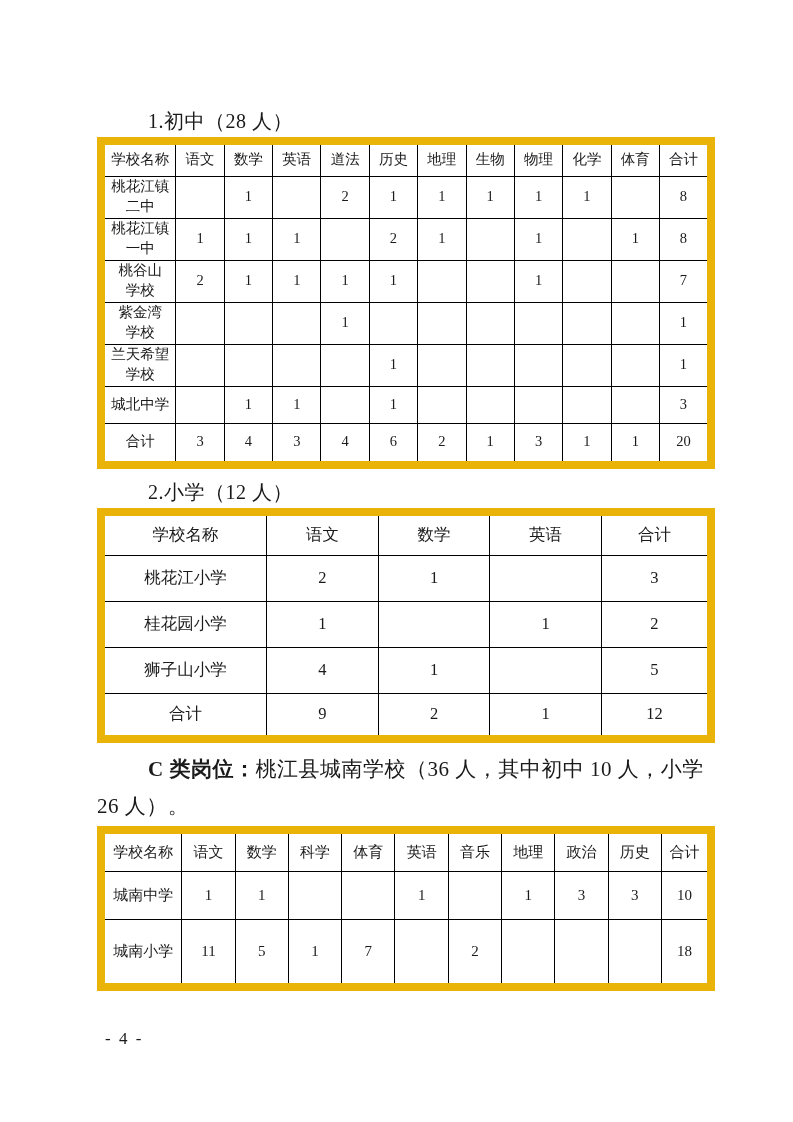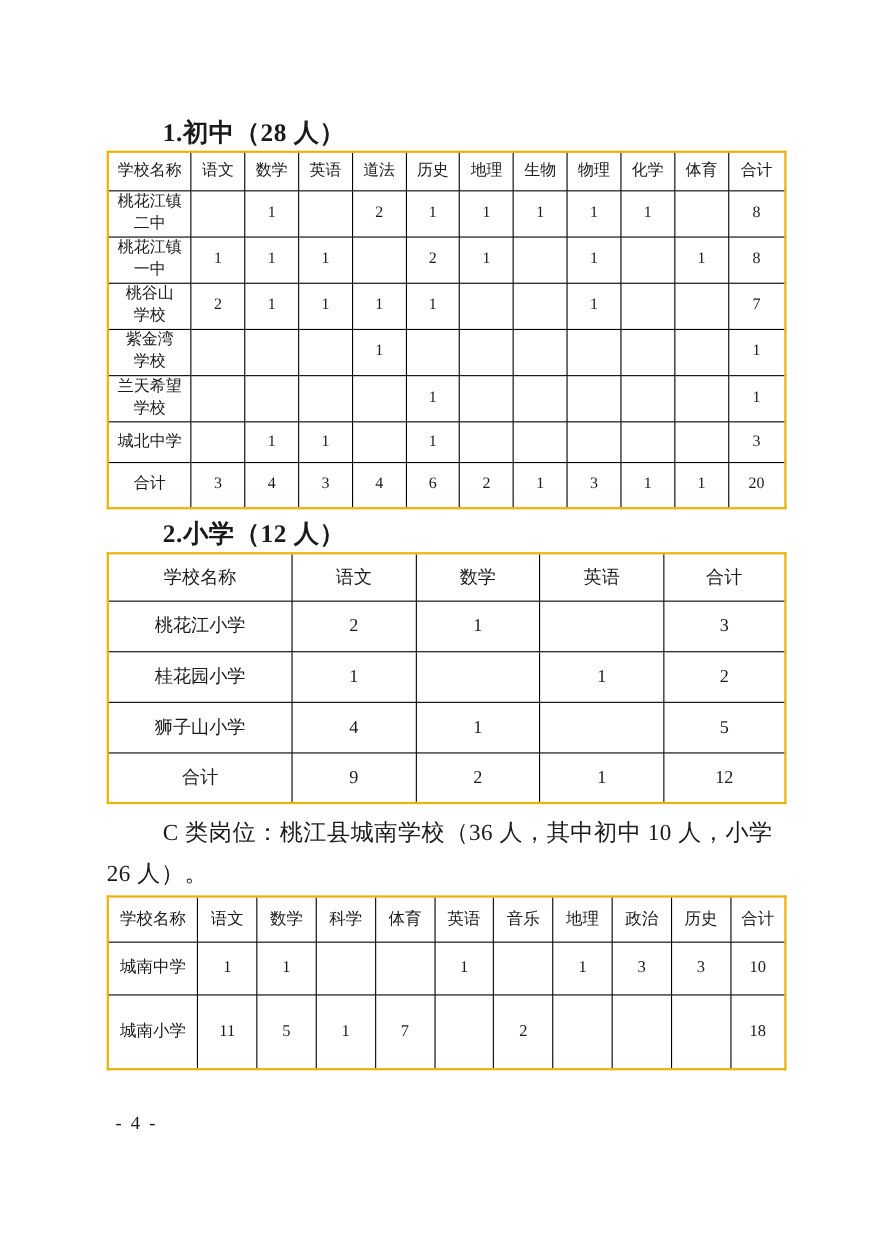--- a/index.html
+++ b/index.html
@@ -9,35 +9,35 @@
     height: 1122px;
     margin: 0 auto;
     background: #ffffff;
     box-sizing: border-box;
     padding: 106px 78px 0 97px;
     font-family: "Liberation Serif", "DejaVu Serif", serif;
     color: #1a1a1a;
     overflow: hidden;
   }
   .heading {
-    font-size: 23px;
+    font-size: 20px;
     line-height: 30px;
-    font-weight: bold;
+    font-weight: normal;
     margin: 0;
     padding-left: 51px;
     letter-spacing: 0.5px;
     white-space: nowrap;
   }
   .heading.second { margin-top: 8px; }
 
   table.doc-table {
     border-collapse: collapse;
     table-layout: fixed;
     margin-top: 1px;
-    border: 2px solid #eab308;
+    border: 8px solid #eab308;
     padding-left: 44px;
   }
   table.doc-table th, table.doc-table td {
     border: 1px solid #000;
     text-align: center;
     vertical-align: middle;
     padding: 0 2px;
     font-weight: normal;
     white-space: pre-line;
     line-height: 1.35;
@@ -61,21 +61,21 @@
   .t3 tbody tr:nth-child(2) { height: 68px; }
 
   .c-paragraph {
     margin: 8px 0 0 0;
     font-size: 21px;
     line-height: 37px;
     text-indent: 51px;
     letter-spacing: 0.5px;
     white-space: pre-line;
   }
-  .c-paragraph .lead { font-weight: normal; }
+  .c-paragraph .lead { font-weight: bold; }
 
   .page-number {
     margin-top: 38px;
     padding-left: 8px;
     font-size: 17px;
     letter-spacing: 2px;
   }
 </style>
 </head>
 <body>

